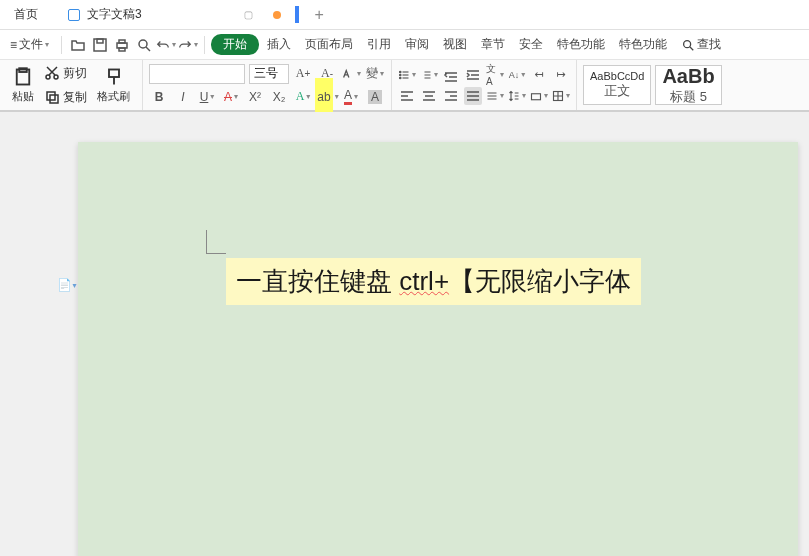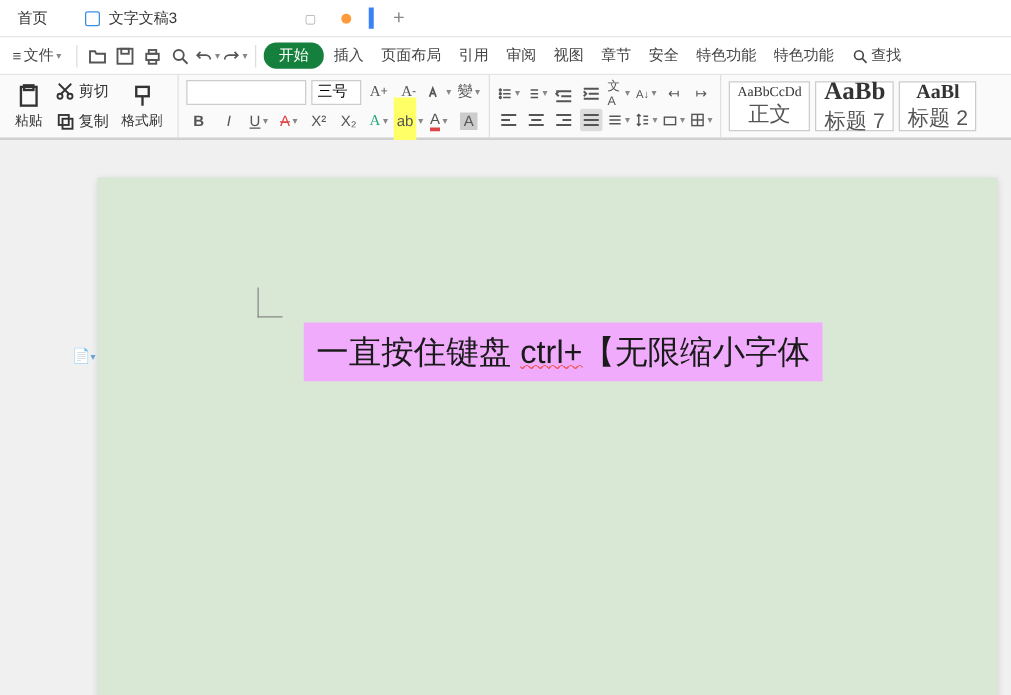--- a/index.html
+++ b/index.html
@@ -21,26 +21,26 @@
 .grp{display:flex;align-items:center;padding:0 6px;border-right:1px solid #e0e0e0}
 .vstack{display:flex;flex-direction:column;gap:3px;justify-content:flex-start}
 .hstack{display:flex;align-items:center;gap:4px}
 .icbtn{width:20px;height:20px;display:flex;align-items:center;justify-content:center;color:#555;cursor:pointer;border-radius:2px}
 .icbtn.sm{width:18px;height:18px;font-size:11px}
 .txtbtn{display:flex;align-items:center;gap:3px;font-size:12px;padding:2px 4px;cursor:pointer}
 .bigbtn{display:flex;flex-direction:column;align-items:center;justify-content:center;gap:2px;padding:0 6px;font-size:11px;cursor:pointer}
 .sel{height:20px;border:1px solid #ccc;background:#fff;font-size:12px;padding:0 4px}
 .dd::after{content:"▾";font-size:8px;margin-left:2px;color:#888}
 .style-box{border:1px solid #ccc;background:#fff;padding:2px 6px;text-align:center;height:40px;display:flex;flex-direction:column;justify-content:center;cursor:pointer;margin-right:4px}
-.style-box .prev{font-family:Liberation Serif, serif}
-.style-box .lbl{font-size:17px;color:#555}
+.style-box .prev{font-family:Liberation Sans, sans-serif}
+.style-box .lbl{font-size:13px;color:#555}
 .canvas{background:#f0f0f0;height:calc(556px - 112px);padding:30px 0 0 78px;position:relative;overflow:hidden}
 .page{width:720px;height:430px;background:#d9e8d4;box-shadow:0 2px 6px rgba(0,0,0,.15);position:relative}
 .cursor-mark{position:absolute;left:128px;top:88px;width:20px;height:24px;border-left:1px solid #888;border-bottom:1px solid #888;pointer-events:none}
-.sel-text{position:absolute;left:165px;top:116px;background:#f0abfc;padding:6px 10px;font-family:SimSun,"Songti SC",serif;font-size:26px;color:#1a1a1a}
+.sel-text{position:absolute;left:148px;top:116px;background:#fef9c3;padding:6px 10px;font-family:SimSun,"Songti SC",serif;font-size:26px;color:#1a1a1a}
 .sel-text .uline{text-decoration:underline wavy #e55;text-decoration-thickness:1px}
 .side-ic{position:absolute;left:-20px;top:134px;width:18px;height:18px;color:#6aa0d8;display:flex;align-items:center;justify-content:center;font-size:12px}
 svg{width:14px;height:14px;stroke:currentColor;fill:none;stroke-width:1.5}
 .icbtn svg,.txtbtn svg,.bigbtn svg{width:16px;height:16px}
 .u{text-decoration:underline}
 .strike{text-decoration:line-through}
 .active-para{background:#ddd}
 </style>
 </head>
 <body>
@@ -311,25 +311,21 @@
     </div>
   </div>
 
   <div class="grp" style="border-right:none">
     <div class="style-box">
       <div class="prev" style="font-size:11px">AaBbCcDd</div>
       <div class="lbl">正文</div>
     </div>
     <div class="style-box">
       <div class="prev" style="font-size:20px;font-weight:bold">AaBb</div>
-      <div class="lbl">标题 7</div>
-    </div>
-    <div class="style-box">
-      <div class="prev" style="font-size:16px;font-weight:bold">AaBl</div>
-      <div class="lbl">标题 2</div>
+      <div class="lbl">标题 5</div>
     </div>
   </div>
 </div>
 
 <div class="canvas">
   <div class="page">
     <div class="side-ic">📄<span style="font-size:8px">▾</span></div>
     <div class="cursor-mark"></div>
     <div class="sel-text">
       <span>一直按住键盘 </span><span class="uline">ctrl+</span><span>【无限缩小字体</span>

